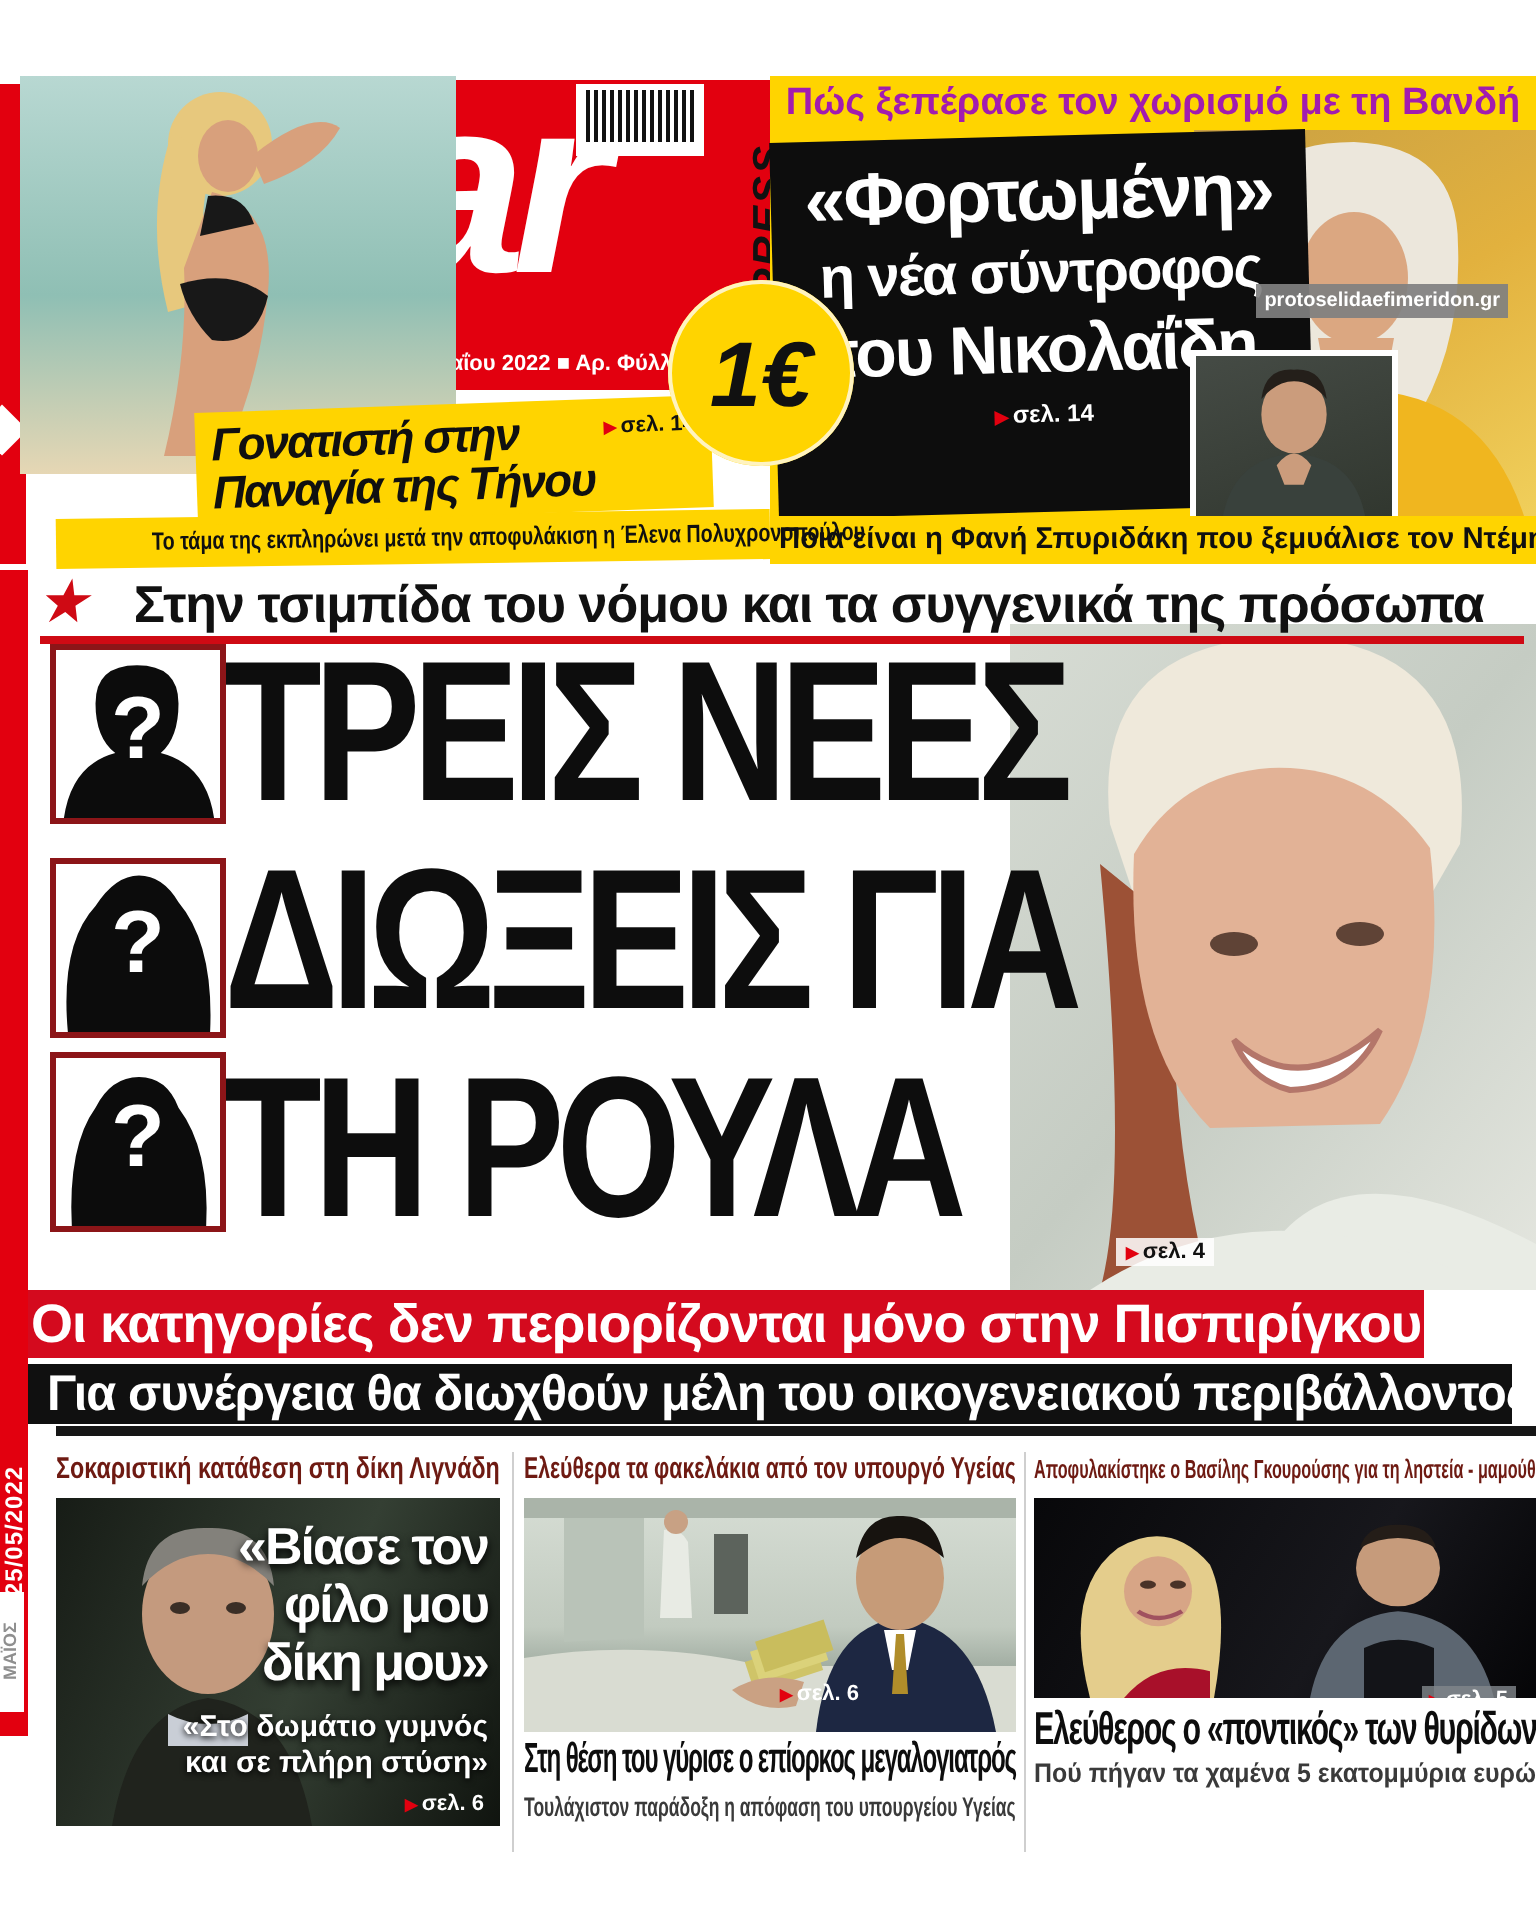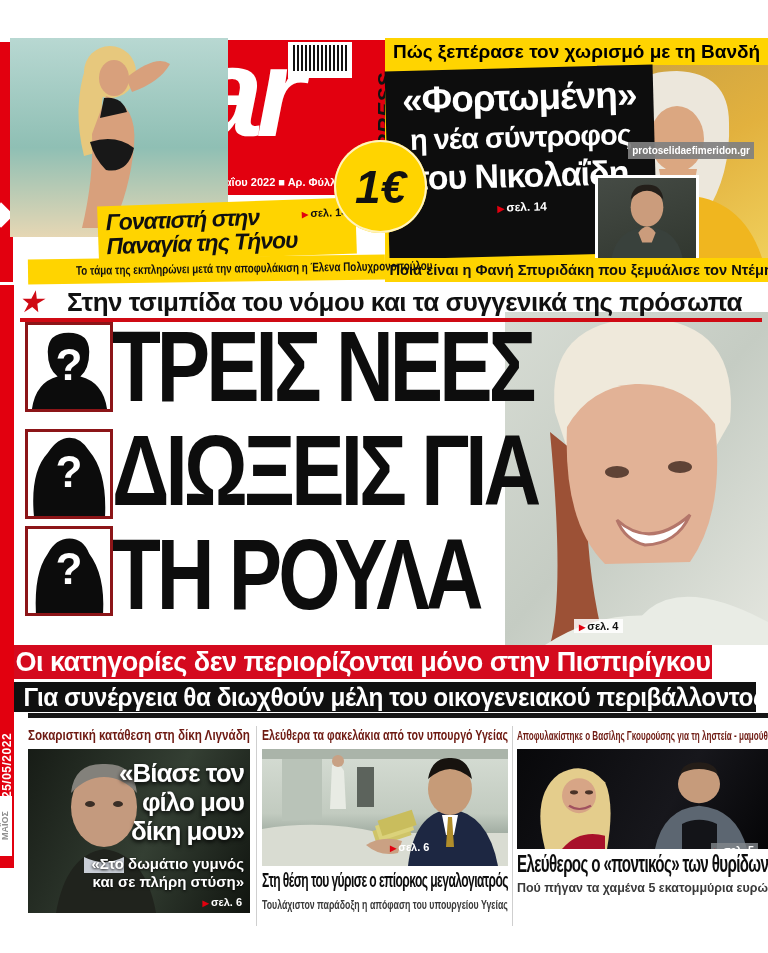--- a/index.html
+++ b/index.html
@@ -18,21 +18,21 @@
   .logo-press{position:absolute;right:34px;top:32px;writing-mode:vertical-rl;transform:rotate(180deg);
               font-weight:900;font-style:italic;font-size:21px;color:#111;letter-spacing:1px;}
   .barcode{position:absolute;left:213px;top:2px;width:64px;height:36px;background:#fff;padding:3px 5px;box-sizing:border-box;}
   .barcode-bars{width:100%;height:26px;background:repeating-linear-gradient(90deg,#111 0 2px,#fff 2px 4px);}
   .dateline{position:absolute;left:72px;bottom:7px;font-size:11px;font-weight:bold;color:#fff;}
   .photo{background-size:cover;}
   .photo svg{position:absolute;left:0;top:0;width:100%;height:100%;}
   .photo-bikini{left:10px;top:38px;width:218px;height:199px;z-index:4;
       background:linear-gradient(180deg,#b8d8d2 0%,#8fbfb4 55%,#e6d7b4 100%);}
   .right-block{left:385px;top:38px;width:383px;height:244px;background:#ffd400;z-index:3;}
-  .vandh-strip{height:27px;line-height:27px;text-align:center;font-weight:bold;font-size:19px;color:#000000;}
+  .vandh-strip{height:27px;line-height:27px;text-align:center;font-weight:bold;font-size:19px;color:#a21caf;}
   .photo-fani{position:absolute;left:212px;top:27px;width:171px;height:193px;
       background:linear-gradient(150deg,#caa143 0%,#e2b13e 50%,#f0cf5b 100%);}
   .black-box{position:absolute;left:2px;top:30px;width:268px;height:188px;background:#0d0d0d;
       transform:rotate(-1.5deg);text-align:center;padding:8px 6px 0 6px;box-sizing:border-box;z-index:2;}
   .bb-l1{font-size:37px;font-weight:900;color:#fff;letter-spacing:-1px;line-height:1.18;}
   .bb-l2{font-size:29px;font-weight:900;color:#fff;letter-spacing:-1px;line-height:1.2;}
   .bb-l3{font-size:34px;font-weight:900;color:#fff;letter-spacing:-1px;line-height:1.25;}
   .bb-ref{margin-top:3px;font-size:12px;font-weight:bold;color:#fff;}
   .inset-photo{position:absolute;left:210px;top:137px;width:98px;height:80px;border:3px solid #fff;
       background:linear-gradient(160deg,#454b45,#31372f);z-index:3;}
@@ -68,21 +68,21 @@
       background:linear-gradient(130deg,#d7dcd4,#c5ccc3 50%,#e4e6df);}
   .sil-box{left:25px;width:88px;height:90px;background:#fff;border:3px solid #8c1518;box-sizing:border-box;z-index:2;}
   .sil-box svg{position:absolute;left:0;top:0;width:100%;height:100%;}
   .sil-1{top:322px;} .sil-2{top:429px;} .sil-3{top:526px;}
   .q-mark{position:absolute;left:0;top:22%;width:100%;text-align:center;color:#fff;
       font-weight:900;font-size:44px;line-height:1;z-index:3;}
   .main-headline{left:112px;top:314px;z-index:1;}
   .mh-line{white-space:nowrap;font-weight:900;color:#0d0d0d;font-size:100px;line-height:104px;
       letter-spacing:-5px;transform:scaleX(.8);transform-origin:left top;}
   .main-pageref{left:558px;top:619px;z-index:2;background:rgba(255,255,255,.85);padding:1px 5px;
-      font-size:11px;font-weight:bold;color:#111;margin-left:16px;}
+      font-size:11px;font-weight:bold;color:#111;}
   .strip-red{left:14px;top:645px;width:698px;height:34px;background:#d40a1e;z-index:3;text-align:center;
       border-bottom:3px solid #fff;box-sizing:content-box;}
   .strip-red .fit{color:#fff;font-weight:800;font-size:27px;line-height:34px;letter-spacing:-.5px;}
   .strip-black{left:14px;top:682px;width:742px;height:30px;background:#101010;z-index:3;text-align:center;}
   .strip-black .fit{color:#fff;font-weight:800;font-size:25px;line-height:30px;letter-spacing:-.5px;}
 
   
   .bottom-rule{left:28px;top:713px;width:740px;height:5px;background:#161616;}
   .col-div{top:726px;width:1px;height:200px;background:#cfcfcf;}
   .story{top:726px;}

